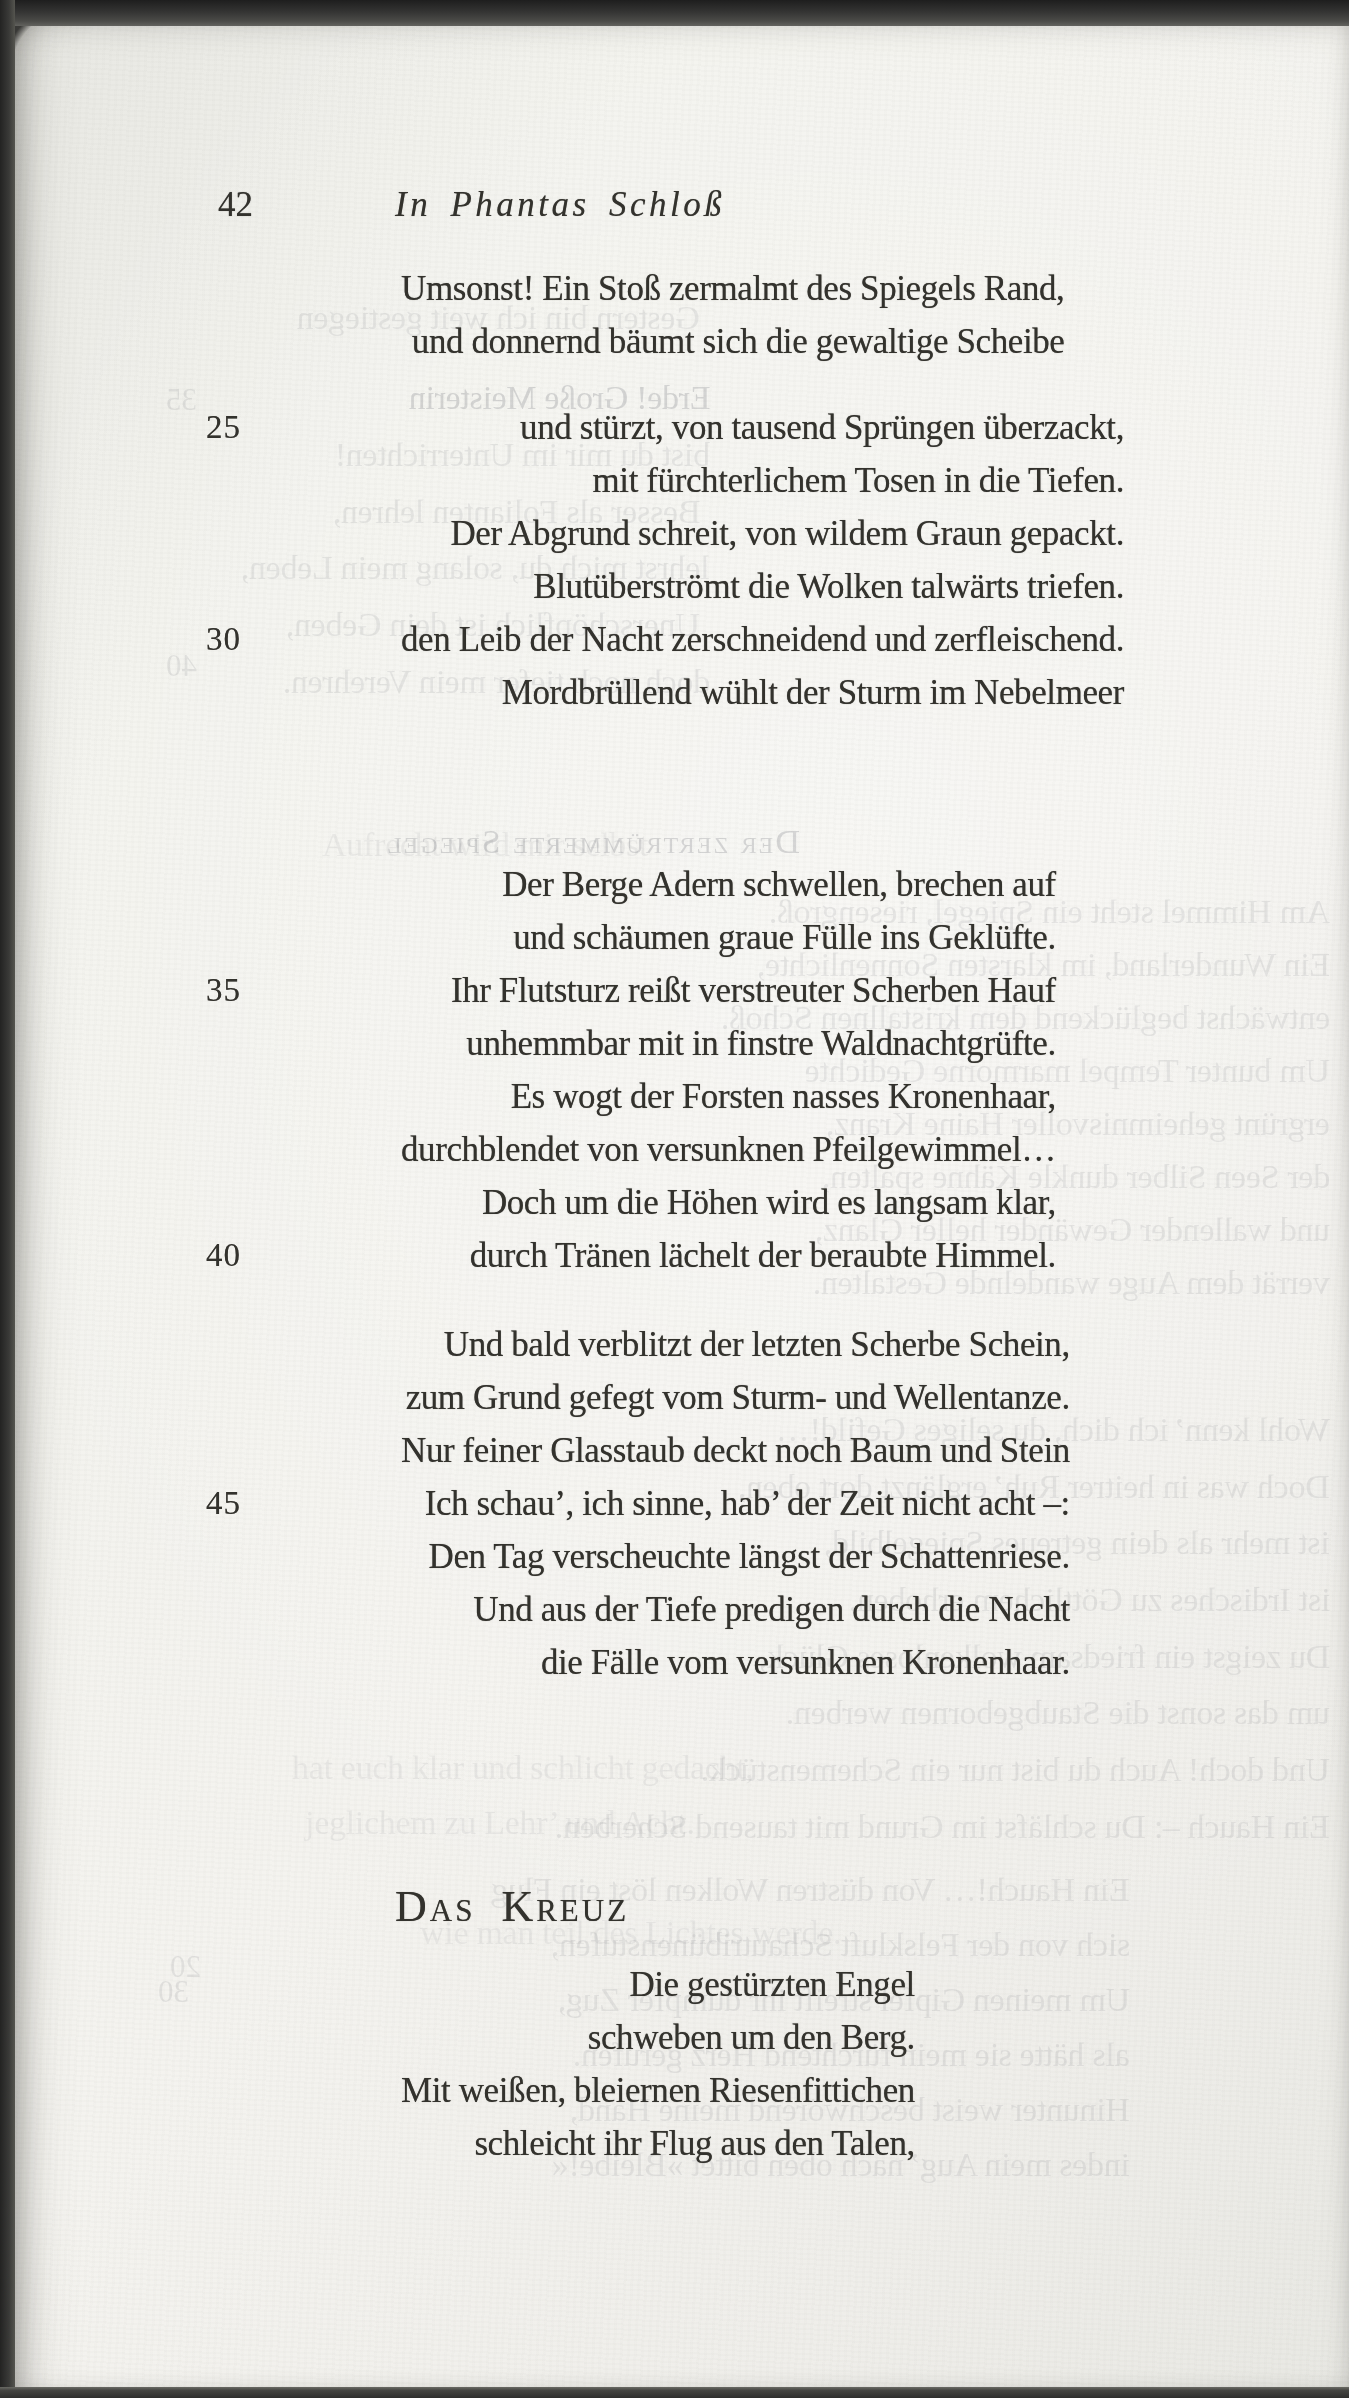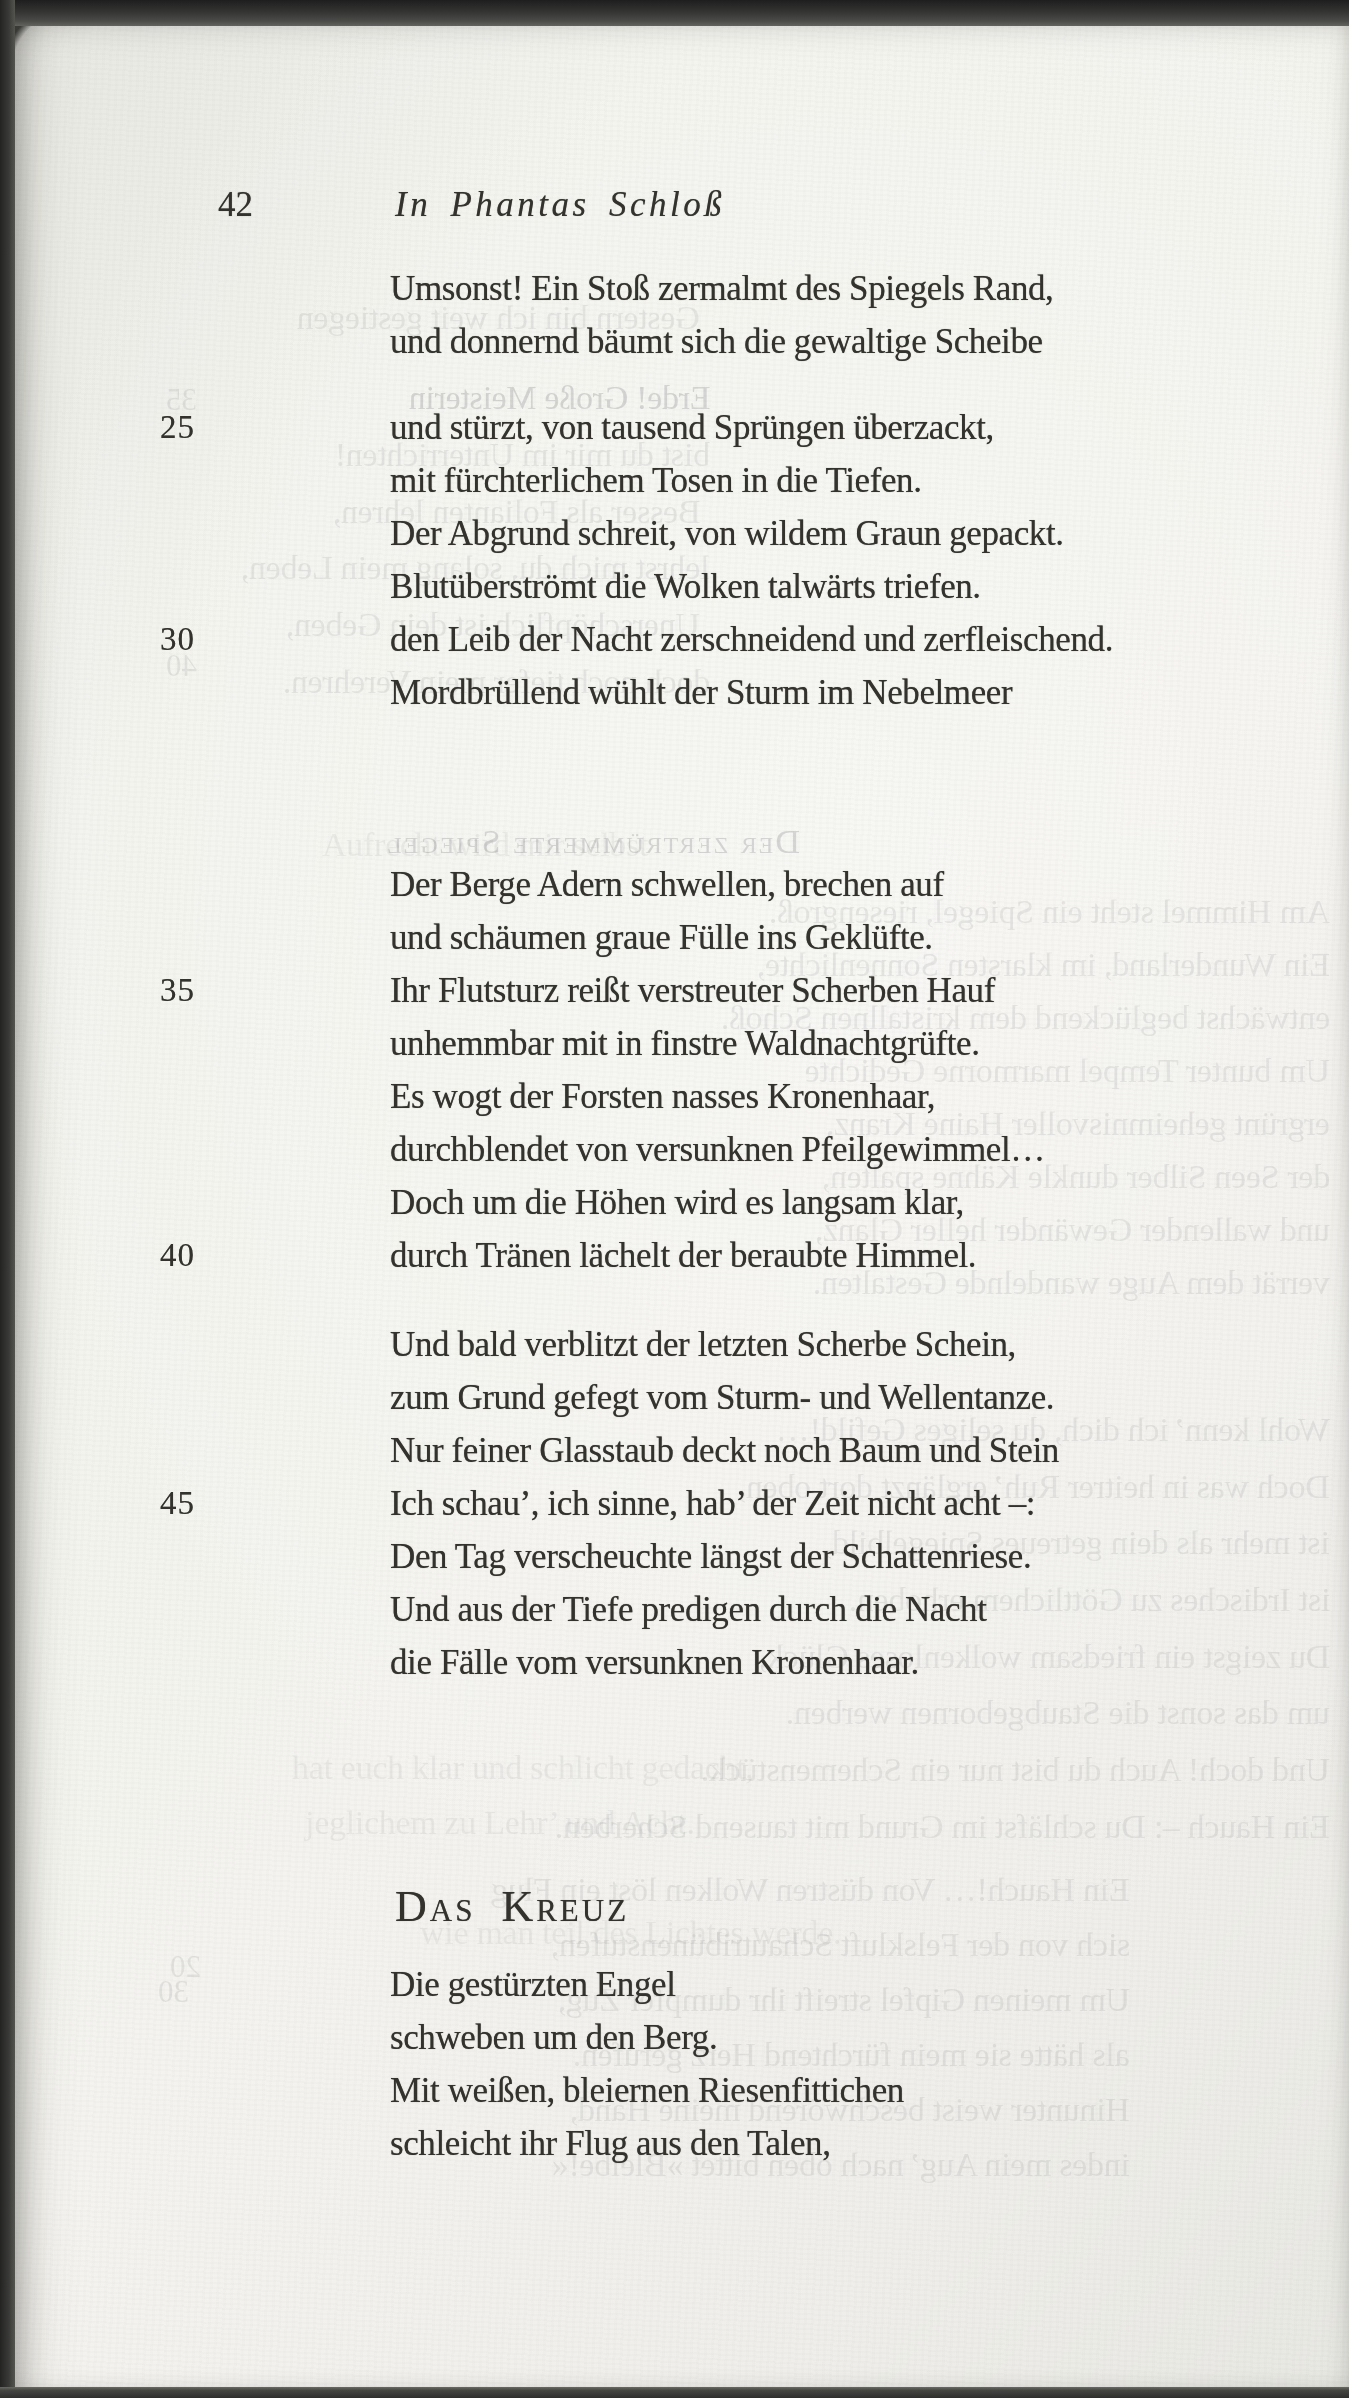--- a/index.html
+++ b/index.html
@@ -51,21 +51,21 @@
   .ghostnum{position:absolute;white-space:nowrap;z-index:2;font-size:31px;
     color:#5a5c66;opacity:.12;transform:scaleX(-1);filter:blur(.6px);}
 
   
   .content{position:absolute;inset:0;z-index:10;color:#33322d;}
   .pagehead{position:absolute;left:0;top:178px;height:53px;width:100%;}
   .pageno{position:absolute;left:218px;font-size:35px;line-height:53px;
     text-shadow:0 0 .7px rgba(51,50,45,.7);}
   .runtitle{position:absolute;left:395px;font-style:italic;font-size:35px;line-height:53px;
     letter-spacing:3.5px;word-spacing:7px;text-shadow:0 0 .7px rgba(51,50,45,.6);}
-  .stanza{position:absolute;left:390px;}
+  .stanza{position:absolute;left:401px;text-align:right;}
   .pline{position:relative;height:53px;line-height:53px;font-size:35px;white-space:nowrap;
     letter-spacing:-.4px;text-shadow:0 0 .7px rgba(51,50,45,.72);}
   .pline .num{position:absolute;left:-230px;width:70px;font-size:33px;letter-spacing:1px;
     text-shadow:0 0 .6px rgba(51,50,45,.6);}
   .secheading{position:absolute;left:395px;top:1880px;height:53px;line-height:53px;
     font-variant:small-caps;font-size:44px;letter-spacing:3px;word-spacing:12px;
     text-shadow:0 0 .7px rgba(51,50,45,.72);}
 </style>
 </head>
 <body>

